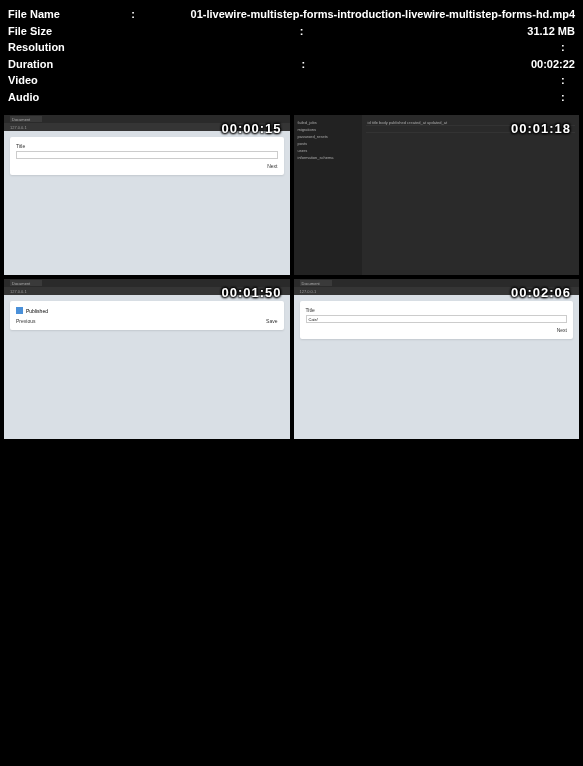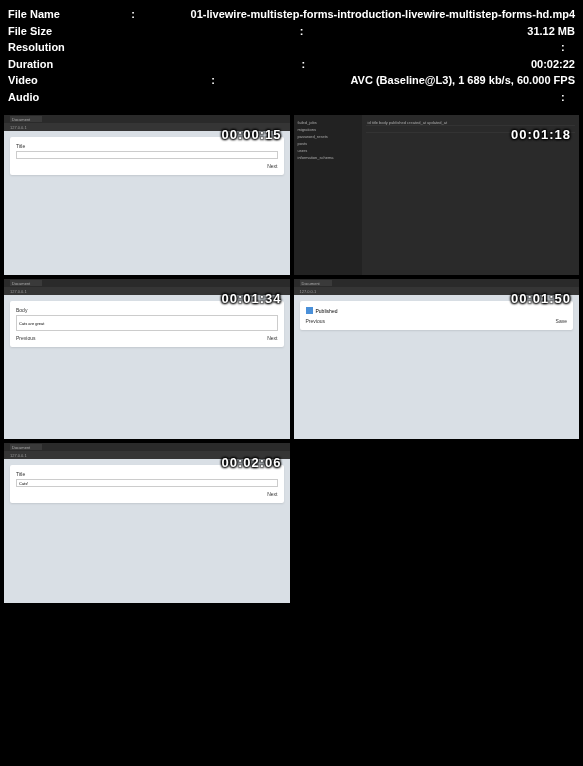--- a/index.html
+++ b/index.html
@@ -40,21 +40,21 @@
   .thumb {
     position: relative;
     background: #d9dfe5;
     overflow: hidden;
   }
   .thumb-dark {
     background: #ec4899;
   }
   .timestamp {
     position: absolute;
-    top: 12px;
+    top: 6px;
     right: 8px;
     color: #fff;
     font-size: 13px;
     font-weight: bold;
     text-shadow: 1px 1px 2px #000, -1px -1px 2px #000, 1px -1px 2px #000, -1px 1px 2px #000;
     letter-spacing: 1px;
   }
   .tab-bar {
     background: #2a2a2a;
     height: 8px;
@@ -192,21 +192,20 @@
     <span class="info-colon">:</span>
   </div>
   <div class="info-row">
     <span class="info-label">Duration</span>
     <span class="info-colon">:</span>
     <span>00:02:22</span>
   </div>
   <div class="info-row">
     <span class="info-label">Video</span>
     <span class="info-colon">:</span>
-    <span>AVC (Baseline@L3), 1 689 kb/s, 60.000 FPS</span>
   </div>
   <div class="info-row">
     <span class="info-label">Audio</span>
     <span class="info-colon">:</span>
   </div>
 </div>
 
 <div class="thumbs-grid">
 
   <div class="thumb">
@@ -241,39 +240,20 @@
         <div class="db-item">information_schema</div>
       </div>
       <div class="db-main">
         <div class="db-row">id  title  body  published  created_at  updated_at</div>
         <div class="db-row"></div>
       </div>
     </div>
     <div class="timestamp">00:01:18</div>
   </div>
 
-  <div class="thumb">
-    <div class="tab-bar">
-        <div class="tab">Document</div>
-      </div>
-    <div class="url-bar">
-        <span class="url-text">127.0.0.1</span>
-      </div>
-    <div class="form-card">
-      <div class="form-label">Body</div>
-      <div class="form-input-small" style="height:16px">
-          <span>Cats are great</span>
-        </div>
-      <div class="form-footer">
-        <span>Previous</span>
-        <span>Next</span>
-      </div>
-    </div>
-    <div class="timestamp">00:01:34</div>
-  </div>
 
   <div class="thumb">
     <div class="tab-bar">
         <div class="tab">Document</div>
       </div>
     <div class="url-bar">
         <span class="url-text">127.0.0.1</span>
       </div>
     <div class="form-card">
       <div class="checkbox-row">

